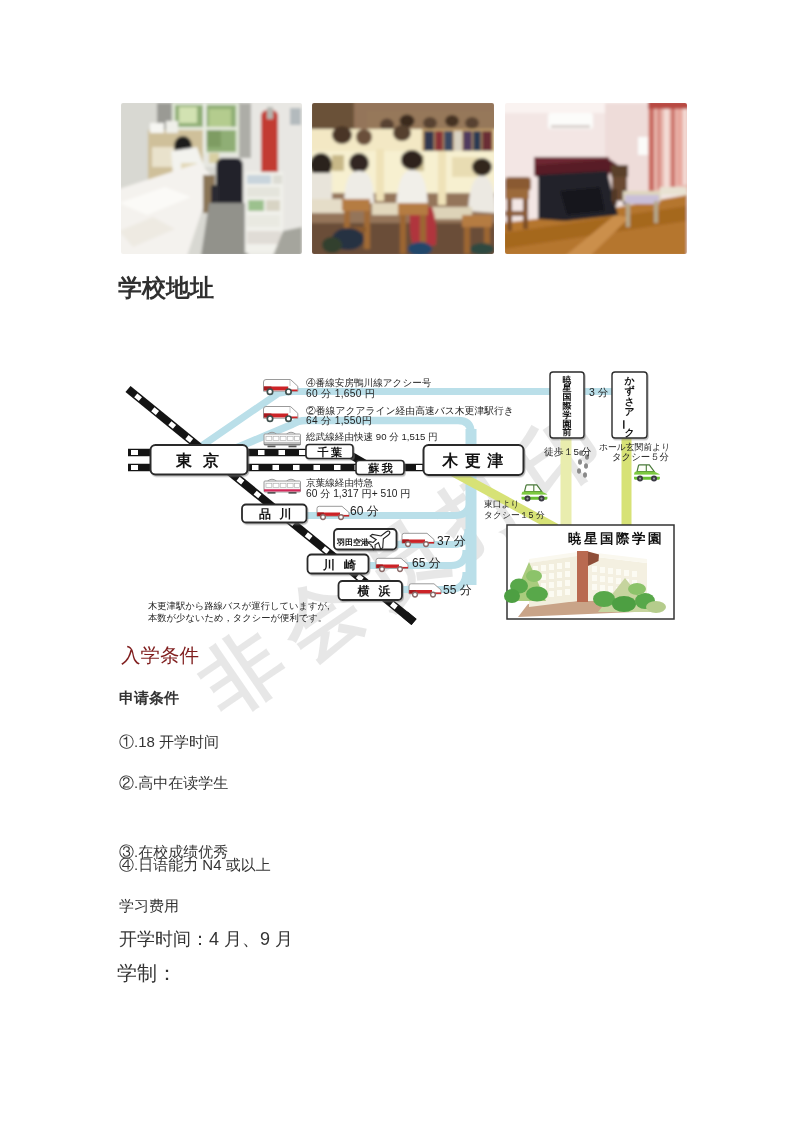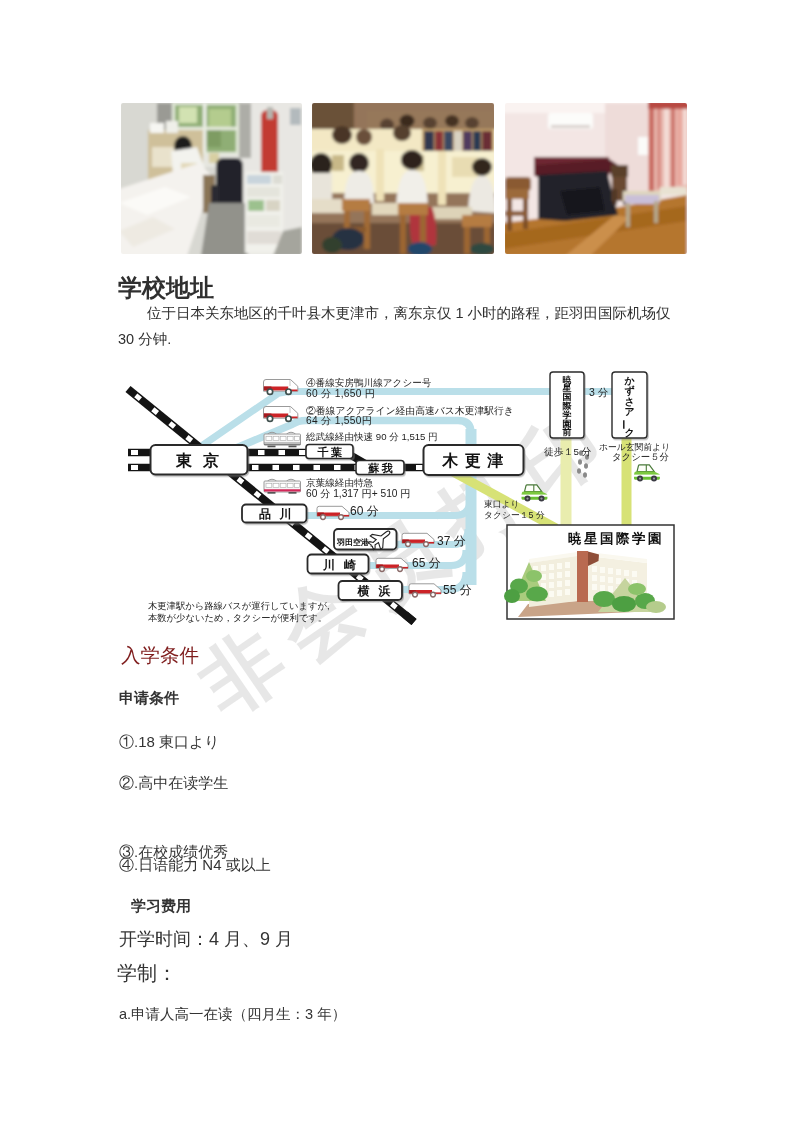--- a/index.html
+++ b/index.html
@@ -213,21 +213,20 @@
 <rect x="120" y="92" width="34" height="9" fill="#c9bfd8"></rect>
 <rect x="121" y="100" width="4" height="24" fill="#b5a88a"></rect>
 <rect x="149" y="98" width="4" height="22" fill="#b5a88a"></rect>
 <rect x="155" y="84" width="27" height="8" fill="#e8e2d2"></rect>
 </g>
       </g>
 </svg>
 
 <div class="t" style="left:118px;top:272px;font-size:24px;font-weight:700;color:#2f2f2f;">学校地址</div>
 
-<div class="abs" style="left:118px;top:300px;width:562px;font-size:14.5px;line-height:26px;color:#2f2f2f;text-indent:2em;">位于日本关东地区的千叶县木更津市，离东京仅 1 小时的路程，距羽田国际机场仅 30 分钟.</div>
 
 <svg class="abs" style="left:110px;top:365px" width="575" height="262" viewBox="110 365 575 262" font-family="&quot;Liberation Sans&quot;,sans-serif">
 <defs>
         <filter id="bsh" x="-20%" y="-20%" width="150%" height="160%">
           <feDropShadow dx="1" dy="1.4" stdDeviation="0.6" flood-color="#777" flood-opacity="0.5"></feDropShadow>
         </filter>
       </defs>
 
 <path d="M 195,450.5 L 278,393.5 Q 285,391.5 294,391.5 L 612,391.5" fill="none" stroke="#badfe9" stroke-width="7"></path>
 
@@ -506,29 +505,28 @@
 <ellipse cx="645" cy="601" rx="10" ry="8" fill="#58a84a"></ellipse>
 <ellipse cx="637" cy="589" rx="9" ry="6" fill="#8cc36a"></ellipse>
 <ellipse cx="656" cy="607" rx="10" ry="6" fill="#b5cc8c"></ellipse>
 </g>
 </svg>
 
 <div class="t" style="left:121px;top:645px;font-size:19.5px;line-height:21px;color:#7f1d1d;">入学条件</div>
 
 <div class="t" style="left:119px;top:689px;font-size:15px;font-weight:700;text-align:right;">申请条件</div>
 
-<div class="t" style="left:119px;top:733px;font-size:15px;">①.18 東口より</div>
+<div class="t" style="left:119px;top:733px;font-size:15px;">①.18 开学时间</div>
 
 <div class="t" style="left:119px;top:774px;font-size:15px;">②.高中在读学生</div>
 
 <div class="t" style="left:119px;top:815px;font-size:15px;margin-top:28px;">③.在校成绩优秀</div>
 
 <div class="t" style="left:119px;top:856px;font-size:15px;">④.日语能力 N4 或以上</div>
 
-<div class="t" style="left:119px;top:897px;font-size:15px;font-weight:700;margin-left:12px;">学习费用</div>
+<div class="t" style="left:119px;top:897px;font-size:15px;font-weight:400;">学习费用</div>
 
 <div class="t" style="left:119px;top:927px;font-size:18px;">开学时间：4 月、9 月</div>
 
 <div class="t" style="left:117px;top:960px;font-size:20px;">学制：</div>
 
-<div class="t" style="left:119px;top:1005px;font-size:14.5px;">a.申请人高一在读（四月生：3 年）</div>
 
 </div>
 
 </body></html>

